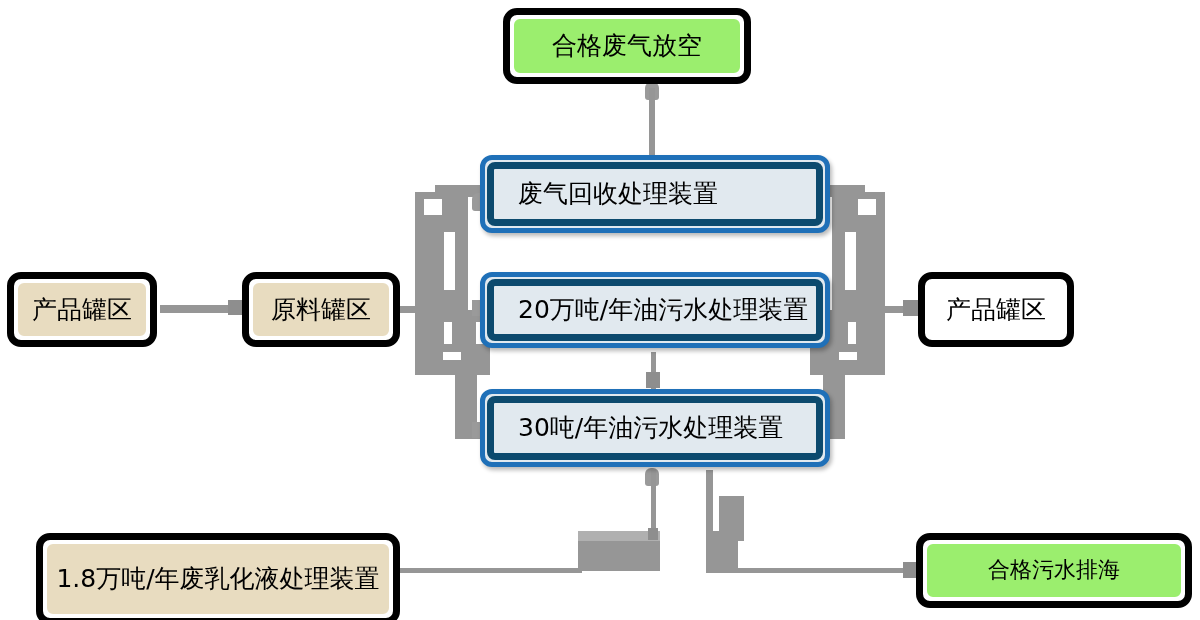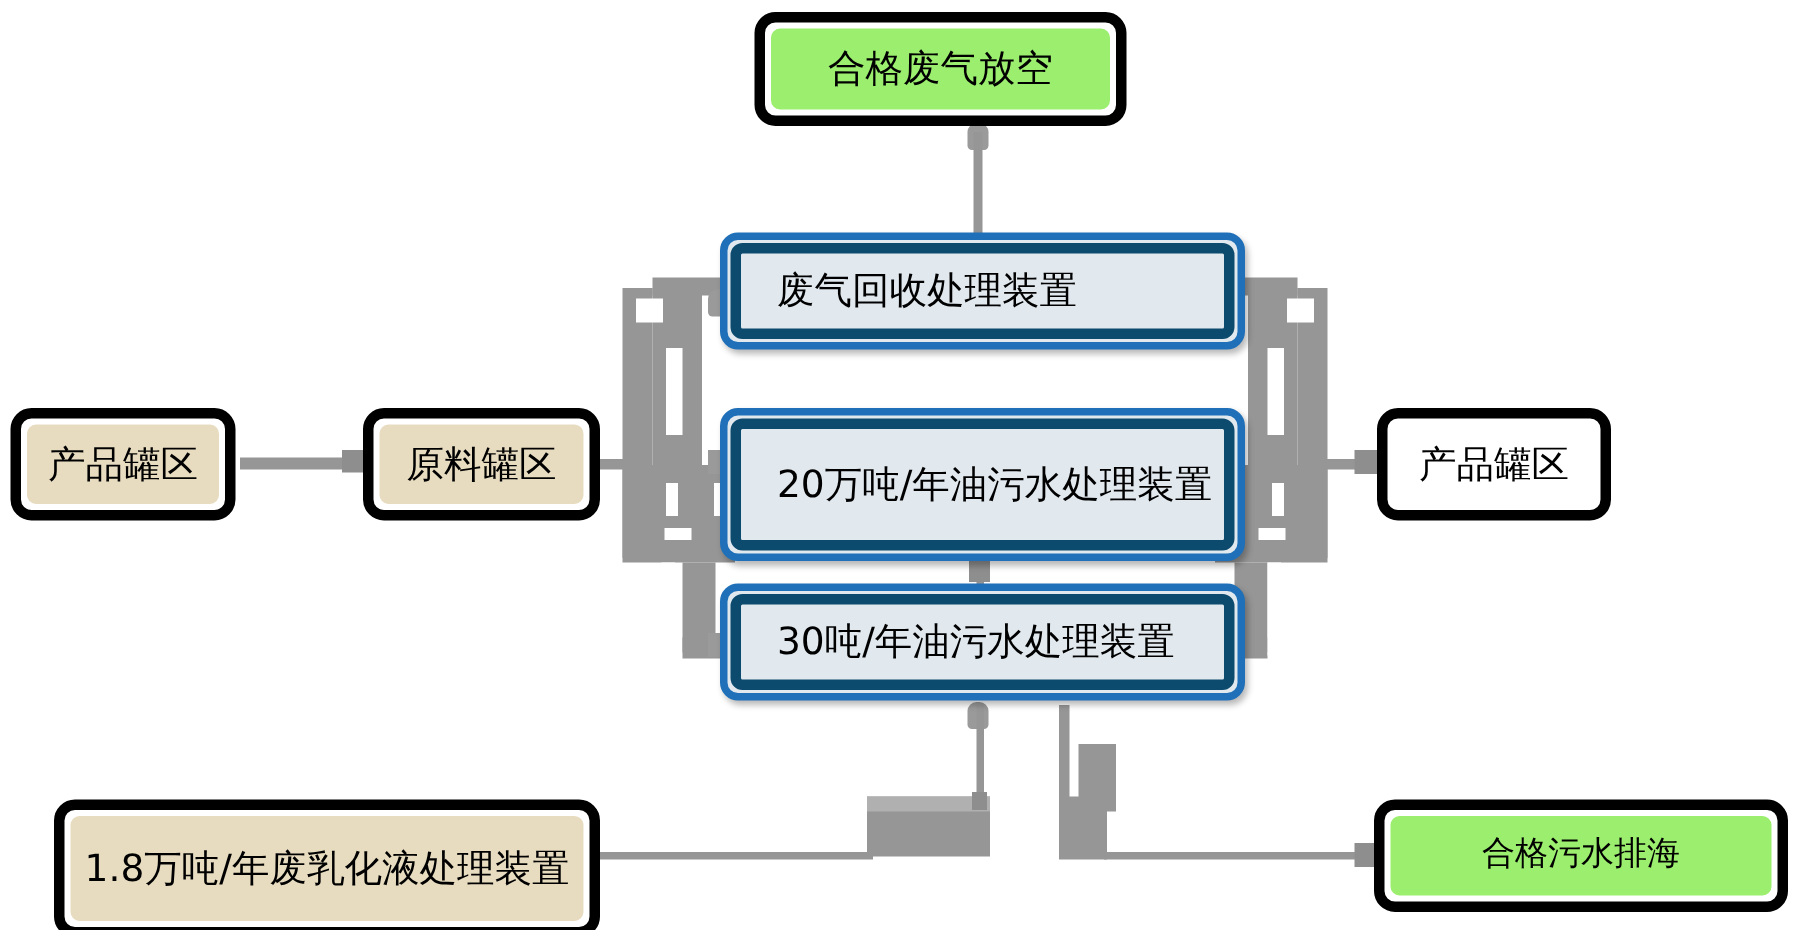--- a/index.html
+++ b/index.html
@@ -178,21 +178,21 @@
       <span class="label" style="font-size:25px;">合格废气放空</span>
     </span>
   </div>
 
   <div class="node blue-border" style="left:480px; top:155px; width:350px; height:78px;">
     <span class="inner">
       <span class="label" style="font-size:25px;">废气回收处理装置</span>
     </span>
   </div>
 
-  <div class="node blue-border" style="left:480px; top:272px; width:350px; height:102px;">
+  <div class="node blue-border" style="left:480px; top:272px; width:350px; height:76px;">
     <span class="inner">
       <span class="label" style="font-size:25px;">20万吨/年油污水处理装置</span>
     </span>
   </div>
 
   <div class="node blue-border" style="left:480px; top:389px; width:350px; height:78px;">
     <span class="inner">
       <span class="label" style="font-size:25px;">30吨/年油污水处理装置</span>
     </span>
   </div>

